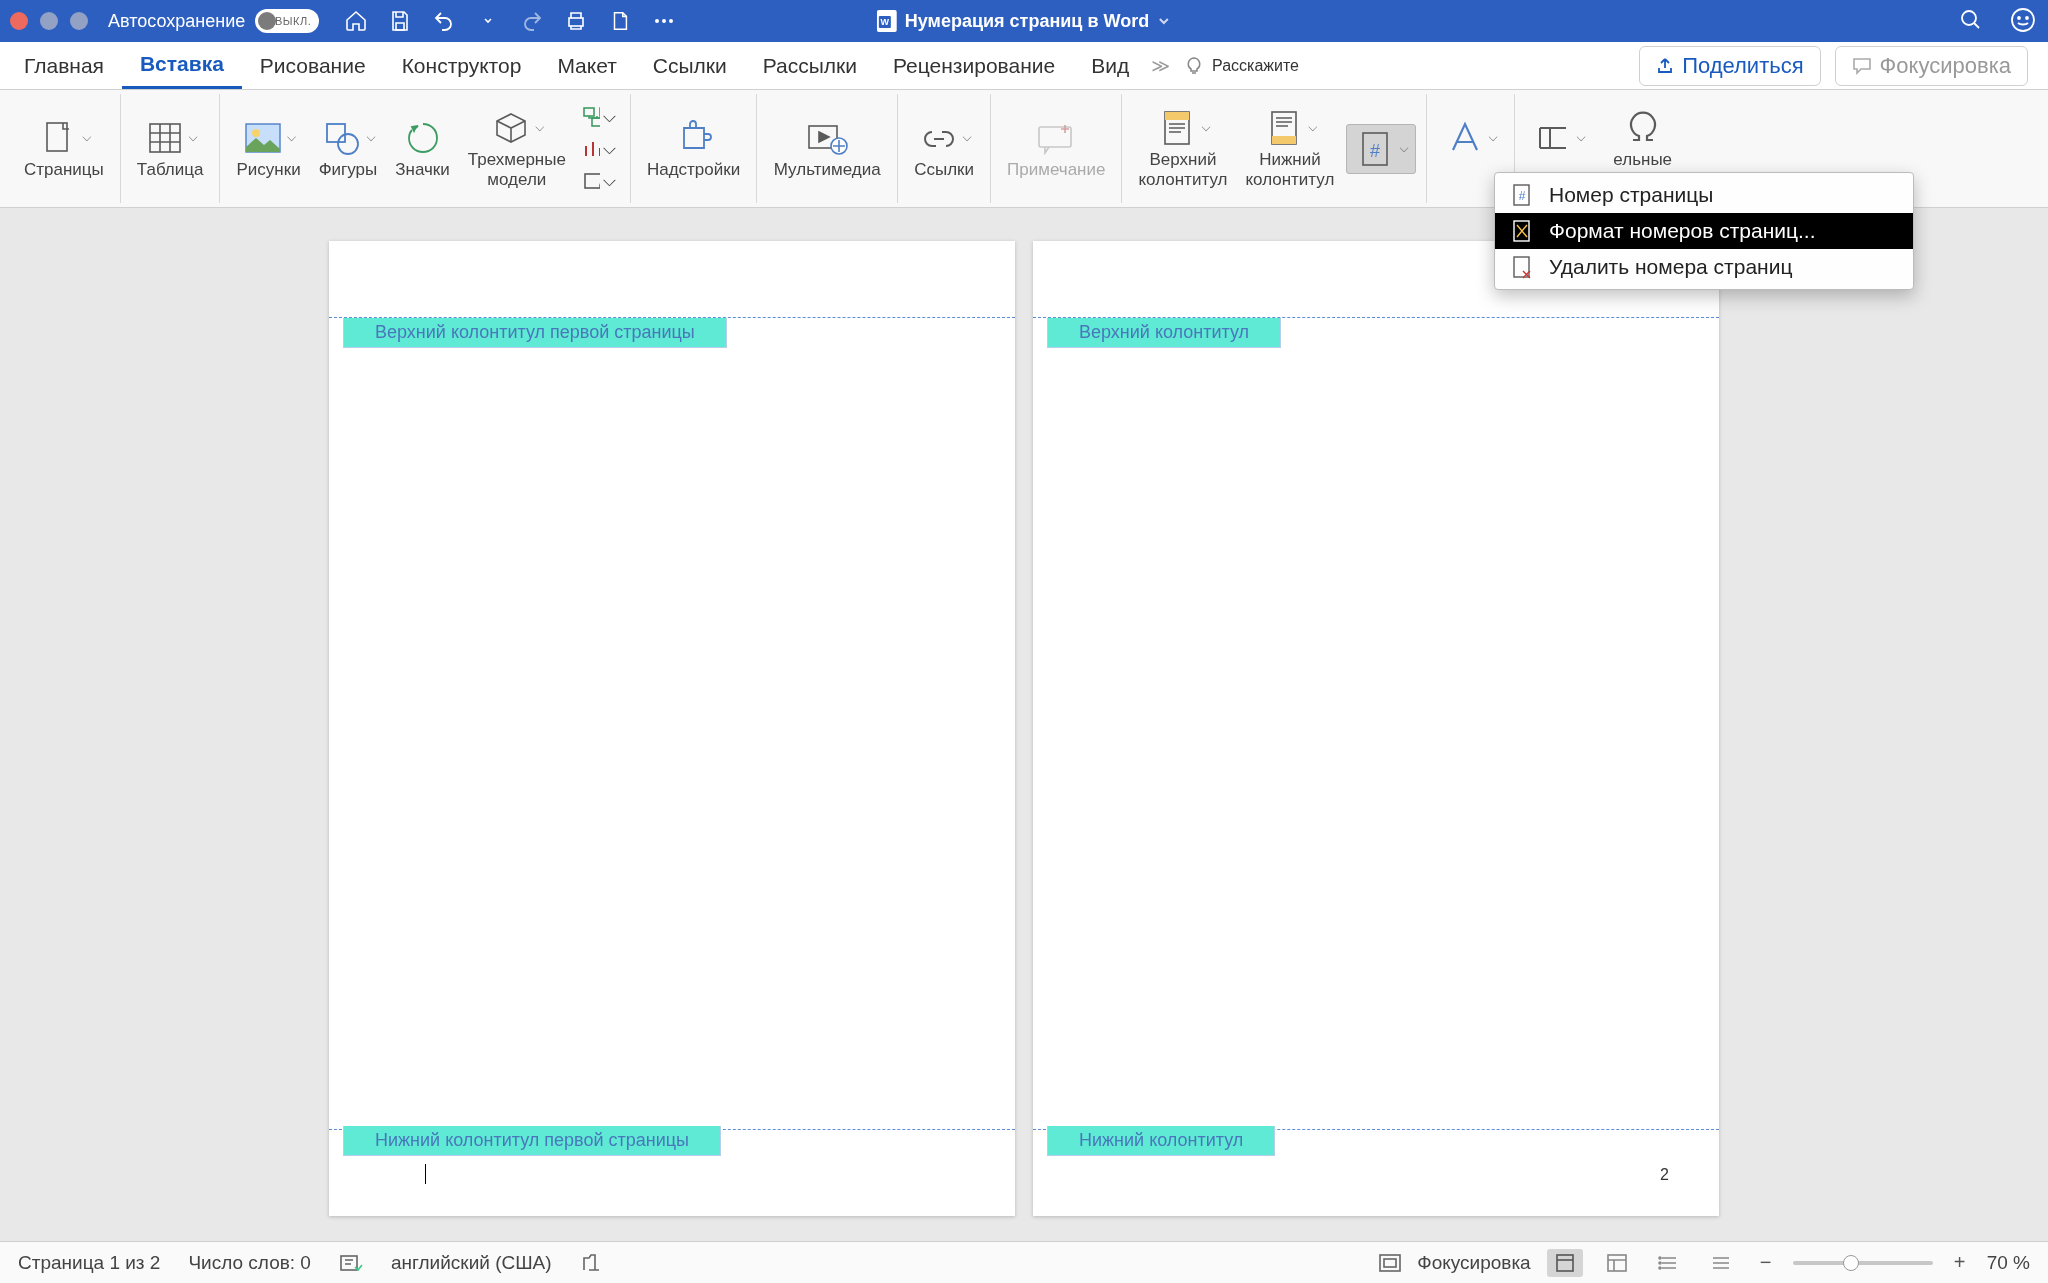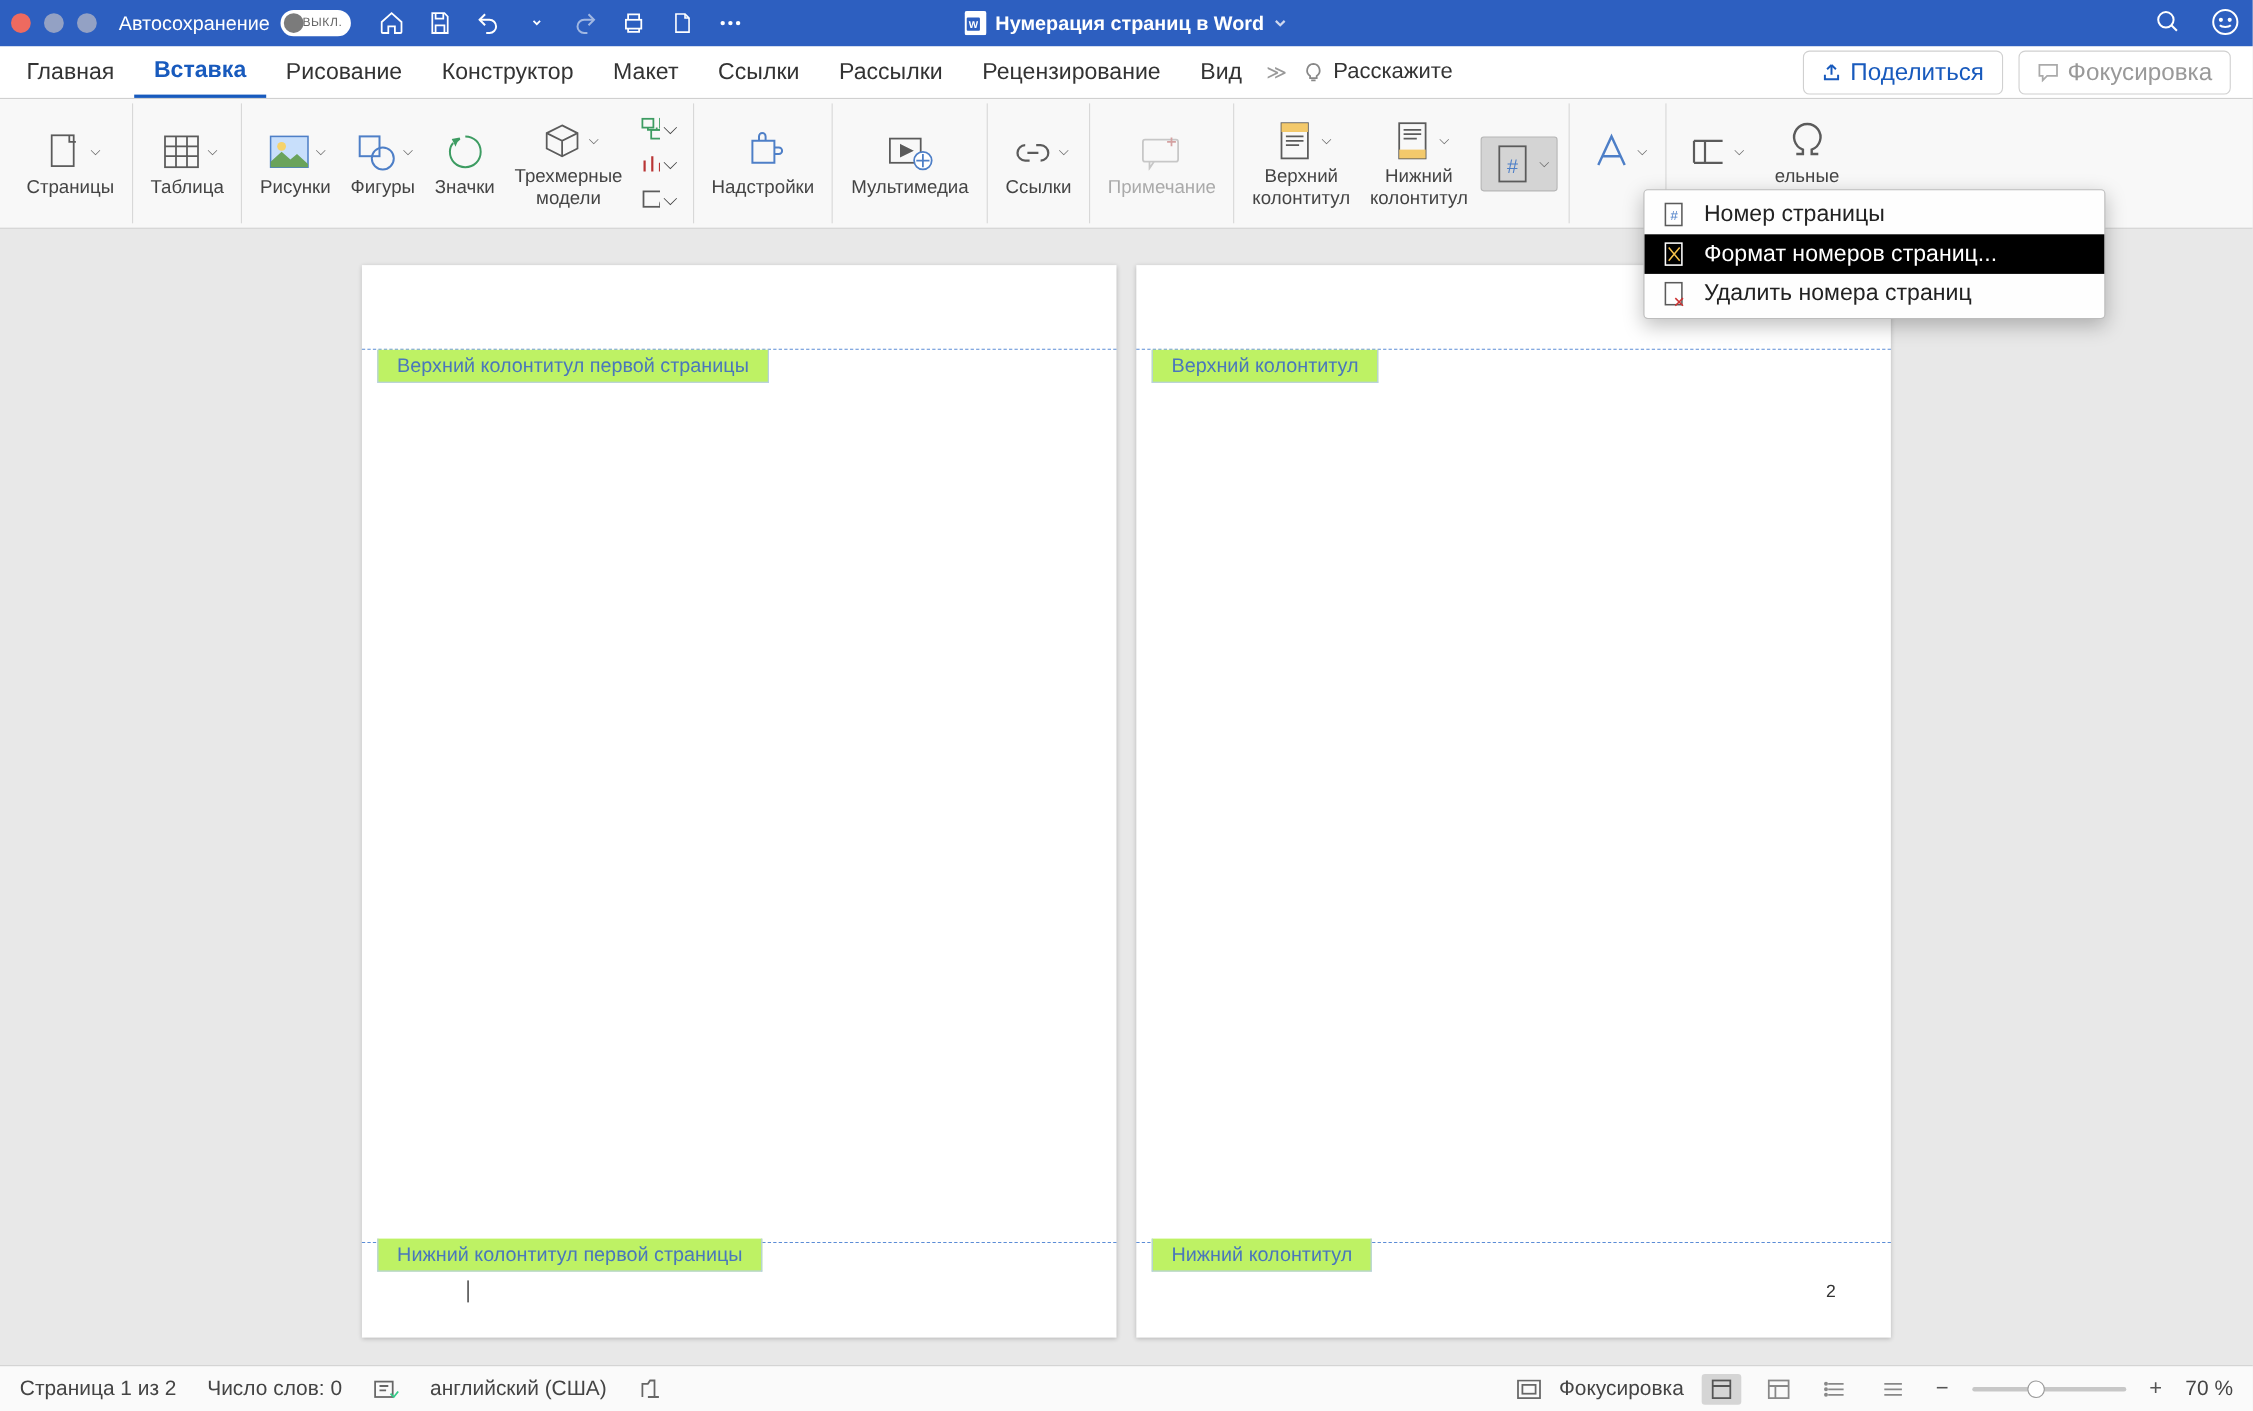--- a/index.html
+++ b/index.html
@@ -37,21 +37,21 @@
     border-bottom: 1px solid var(--grey-border); font-size: 21px;
   }
   .rtab { padding: 12px 18px; height: 100%; display: flex; align-items: center; cursor: pointer; color: #333; }
   .rtab.active { color: var(--blue-accent); border-bottom: 3px solid var(--blue-accent); font-weight: 600; }
   .rtab-right { margin-left: auto; display: flex; align-items: center; gap: 14px; padding-right: 14px; }
   .share-btn, .comments-btn {
     border: 1px solid var(--grey-border); border-radius: 6px; padding: 6px 16px;
     display: flex; align-items: center; gap: 8px; font-size: 22px; color: var(--blue-accent);
   }
   .comments-btn { color: #999; }
-  .tell-me { display:flex; align-items:center; gap:8px; color:#333; font-size:20px; margin-left: 10px;}
+  .tell-me { display:flex; align-items:center; gap:8px; color:#333; font-size:16px; margin-left: 10px;}
   .chev-small { color:#999; font-size:18px; margin: 0 4px; }
 
   
   .ribbon {
     height: 118px; background: #f8f8f8; border-bottom: 1px solid var(--grey-border);
     display: flex; align-items: stretch; padding: 4px 8px; font-size: 17px; color: #444;
   }
   .rgroup { display: flex; align-items: center; padding: 0 10px; border-right: 1px solid #d8d8d8; gap: 6px; }
   .rgroup:last-child { border-right: none; }
   .rbtn { display: flex; flex-direction: column; align-items: center; justify-content: center; gap: 2px; padding: 4px 6px; min-width: 64px; text-align: center; line-height: 1.15; cursor: pointer; border-radius: 3px;}
@@ -75,21 +75,21 @@
   .ditem.sel { background: #000000; color: #fff; }
   .ditem:not(.sel) { color: #222; }
 
   
   .canvas { position: absolute; top: 209px; left:0; right:0; bottom: 42px; background: #e8e8e8; overflow:hidden; }
   .pages { display:flex; gap: 18px; justify-content:center; padding-top: 32px; }
   .page { width: 686px; height: 975px; background: #fff; box-shadow: 0 1px 4px rgba(0,0,0,0.2); position:relative; }
   .hf-line { position:absolute; left:0; right:0; border-top: 1px dashed #5c8dd6; }
   .hf-line.top { top: 76px; }
   .hf-line.bot { bottom: 86px; }
-  .hf-tag { position:absolute; background: #bef264; border:1px solid #b6cdeb; color: #4a77bb; font-size: 18px; padding: 4px 17px; border-top:none;}
+  .hf-tag { position:absolute; background: #5eead4; border:1px solid #b6cdeb; color: #4a77bb; font-size: 18px; padding: 4px 31px; border-top:none;}
   .hf-tag.top { top: 77px; left: 14px; }
   .hf-tag.bot { bottom: 60px; left: 14px; }
   .pagenum { position:absolute; bottom: 32px; font-size: 16px; color:#333; }
   .page2 .pagenum { right: 50px; }
   .cursor-caret { position:absolute; bottom: 32px; left: 96px; width:1px; height: 20px; background:#000; }
 
   
   .statusbar {
     position:absolute; bottom:0; left:0; right:0; height: 42px; background: #fafafa;
     border-top: 1px solid var(--grey-border); display:flex; align-items:center;

